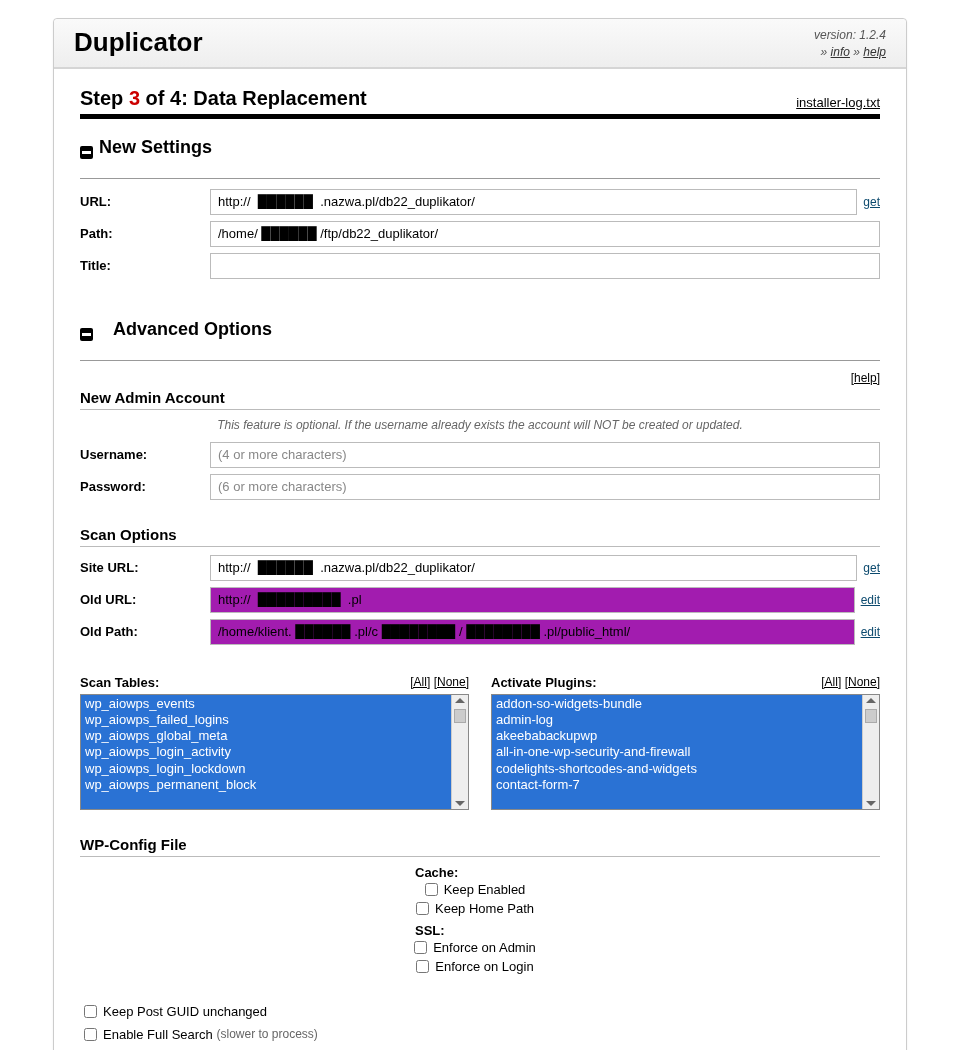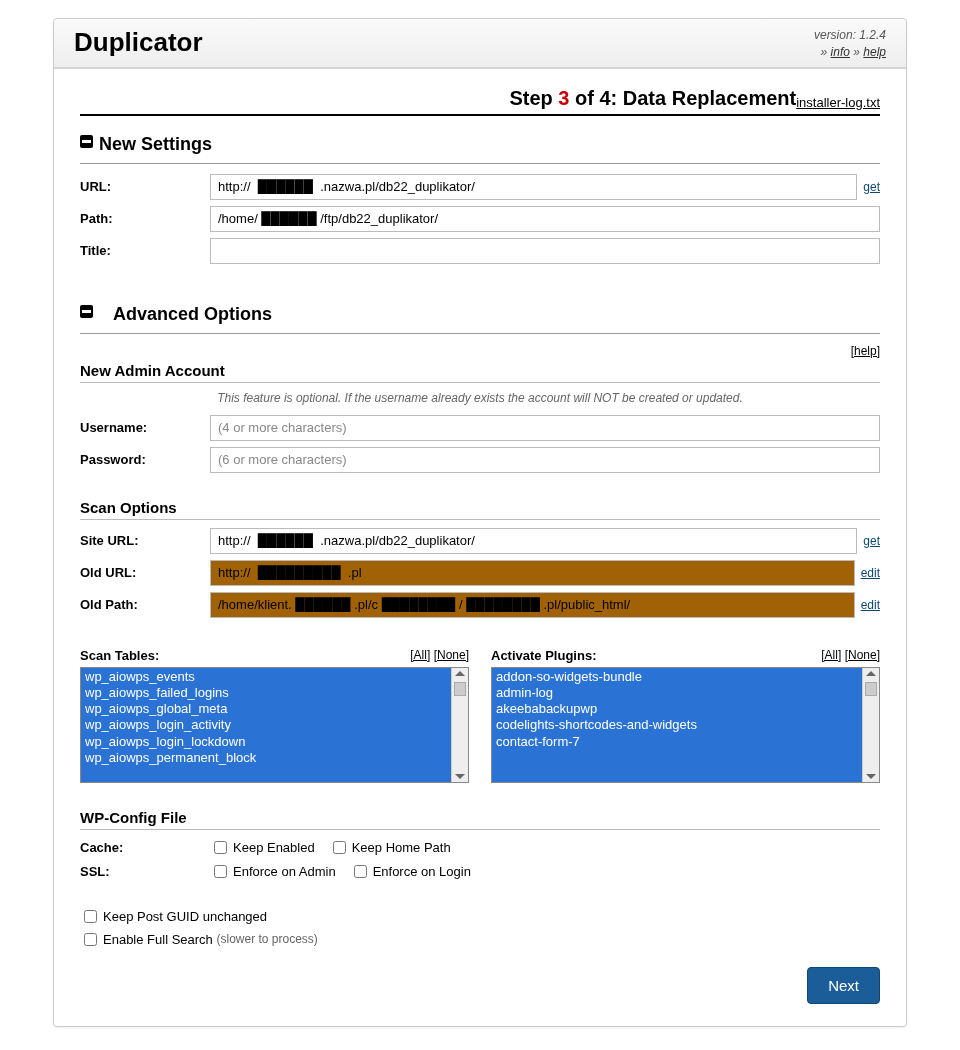--- a/index.html
+++ b/index.html
@@ -27,44 +27,44 @@
     border-radius: 4px 4px 0 0;
     display: flex;
     justify-content: space-between;
     align-items: flex-start;
   }
   .app-title { font-size: 26px; font-weight: bold; }
   .version-block { text-align: right; font-size: 12px; font-style: italic; color: #555; line-height: 1.4; }
   .version-block a { color: #333; text-decoration: underline; font-style: italic; }
   .content { padding: 18px 26px 22px 26px; }
 
-  .step-row { display:flex; justify-content:flex-end; align-items:flex-end; border-bottom:2px solid #000000; padding-bottom:4px; margin-bottom:18px; }
+  .step-row { display:flex; justify-content:space-between; align-items:flex-end; border-bottom:5px solid #000000; padding-bottom:4px; margin-bottom:18px; }
   .step-title { font-size: 20px; font-weight: bold; }
   .step-title .red { color: #c00; }
   .loglink { font-size: 13px; text-decoration: underline; color:#000; }
 
   .section-hdr {
     font-size: 18px; font-weight: bold;
-    border-bottom:1px solid #999; padding-bottom:8px;
+    border-bottom:1px solid #999; padding-bottom:20px;
     margin: 14px 0 10px 0;
-    display:flex; align-items:flex-start; gap:6px;
+    display:flex; align-items:flex-end; gap:6px;
   }
   .toggle-icon {
     display:inline-block; width:13px; height:13px; background:#000; border-radius:2px;
     position:relative; top:1px;
   }
   .toggle-icon::after { content:""; position:absolute; left:2px; right:2px; top:5px; height:3px; background:#fff; }
 
   .form-row { display:flex; align-items:center; margin:6px 0; }
   .form-row .lbl { width:130px; font-weight:bold; }
   .form-row input[type=text] {
     flex:1; height:26px; border:1px solid #bbb; padding:3px 7px; font-size:13px;
     font-family: Verdana, Arial, sans-serif;
   }
-  .form-row input[readonly] { background:#a16207; }
+  .form-row input[readonly] { background:#a21caf; }
   .form-row .side-link { margin-left:6px; font-size:12px; text-decoration:underline; color:#0c4a6e; cursor:pointer; }
 
   .help-right { text-align:right; font-size:12px; margin: 6px 0 4px 0;}
   .help-right a{ text-decoration:underline; color:#000;}
 
   .sub-hdr { font-weight:bold; font-size:15px; border-bottom:1px solid #bbb; padding-bottom:3px; margin:26px 0 8px 0; }
   .sub-hdr.first { margin-top: 4px; }
   .hint { text-align:center; font-style:italic; color:#666; font-size:12px; margin-bottom:10px; }
 
   .two-col { display:flex; gap:22px; margin-top:30px; }
@@ -79,21 +79,21 @@
     content:""; position:absolute; left:3px; width:0;height:0;
     border-left:5px solid transparent;border-right:5px solid transparent;
   }
   .scroll::before{ top:3px; border-bottom:5px solid #666;}
   .scroll::after{ bottom:3px; border-top:5px solid #666;}
   .scroll .thumb{ position:absolute; left:2px; right:2px; top:14px; height:14px; background:#ccc; border:1px solid #aaa;}
   .list-wrap{ display:flex; border:1px solid #888; height:116px;}
   .list-wrap .items{ background:#2a72d4; color:#fff; flex:1; overflow:hidden; padding:1px 4px;}
   .list-wrap .items div{ white-space:nowrap; line-height:1.25; font-size:13px;}
 
-  .check-row { display:flex; align-items:center; margin:5px 0; }
+  .check-row { display:flex; align-items:center; margin:5px 0;flex-direction:column; }
   .check-row .lbl { width:130px; font-weight:bold; }
   .check-item { display:inline-flex; align-items:center; margin-right:14px; font-size:13px;}
   .check-item input { margin-right:6px; }
 
   .bottom-checks { margin-top:26px; }
   .bottom-checks .row { display:flex; align-items:center; margin:4px 0; font-size:13px; }
   .bottom-checks input { margin-right:6px; }
   .muted { color:#666; font-size:12px; }
 
   .btn-row { text-align:right; margin-top:18px; }
@@ -211,20 +211,21 @@
           <span class="links">
             <a href="#">[All]</a>
             <a href="#">[None]</a>
           </span>
         </div>
         <div class="list-wrap">
           <div class="items" id="plugins-items">
               <div>addon-so-widgets-bundle</div>
               <div>admin-log</div>
               <div>akeebabackupwp</div>
+              <div>all-in-one-wp-security-and-firewall</div>
               <div>codelights-shortcodes-and-widgets</div>
               <div>contact-form-7</div>
             </div>
           <div class="scroll">
               <div class="thumb"></div>
             </div>
         </div>
       </div>
     </div>
 

